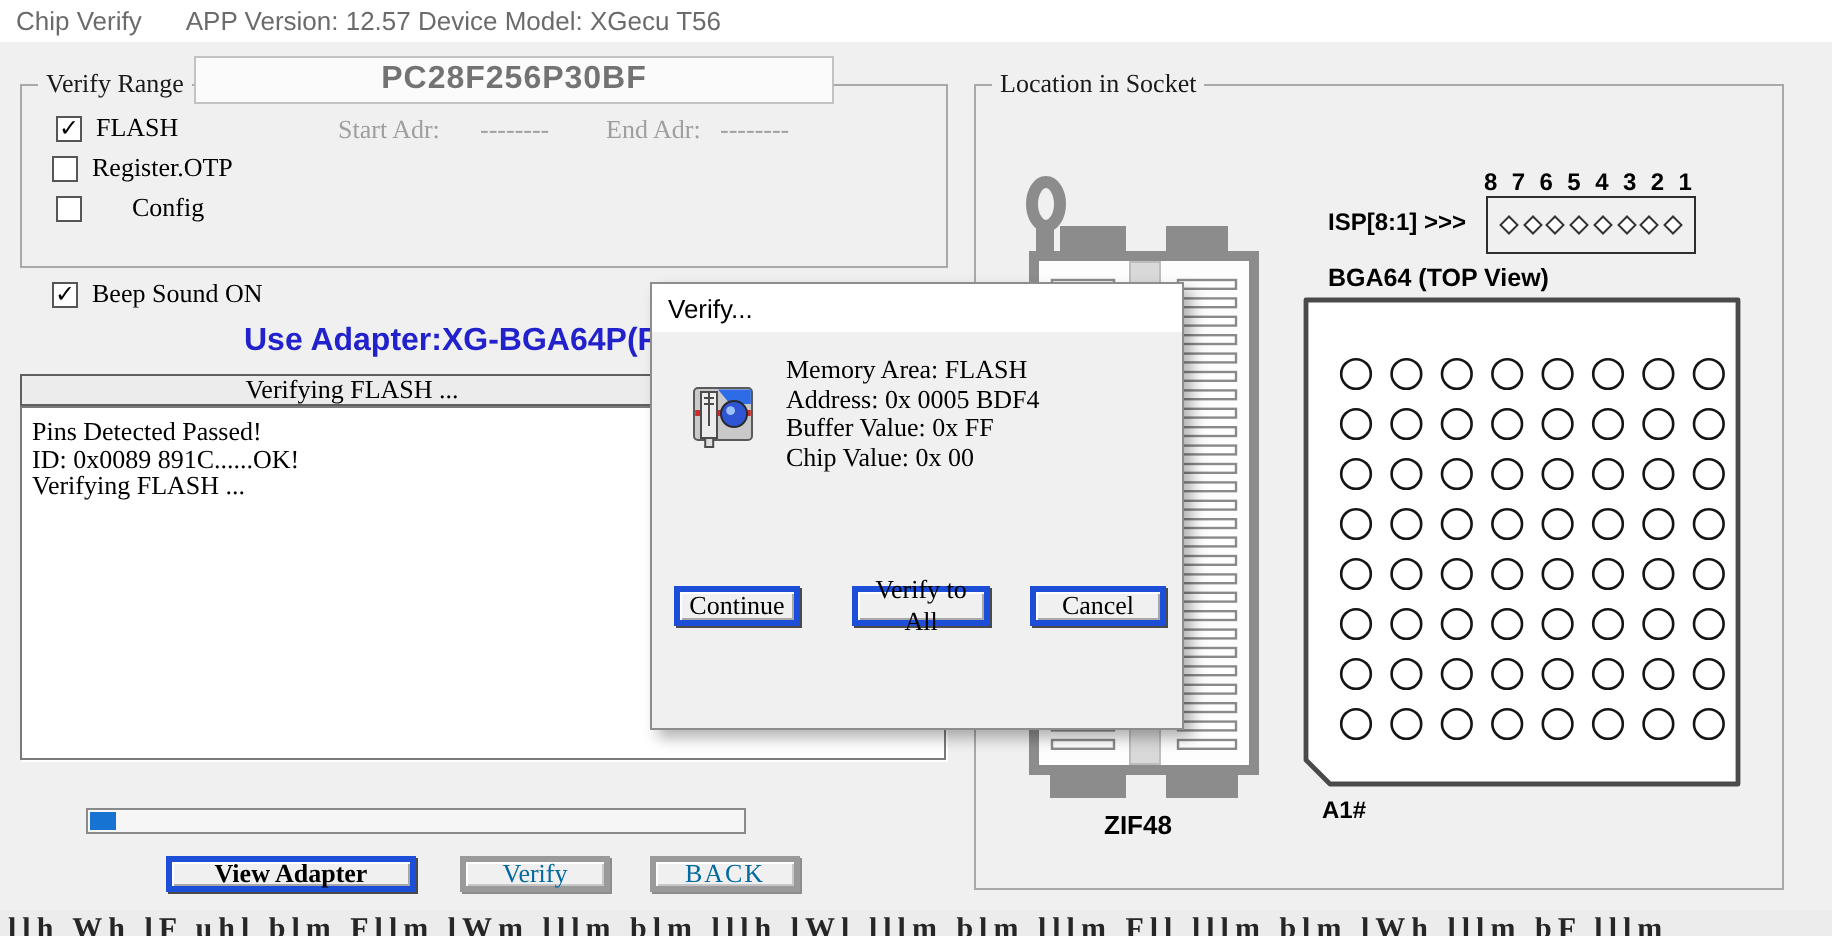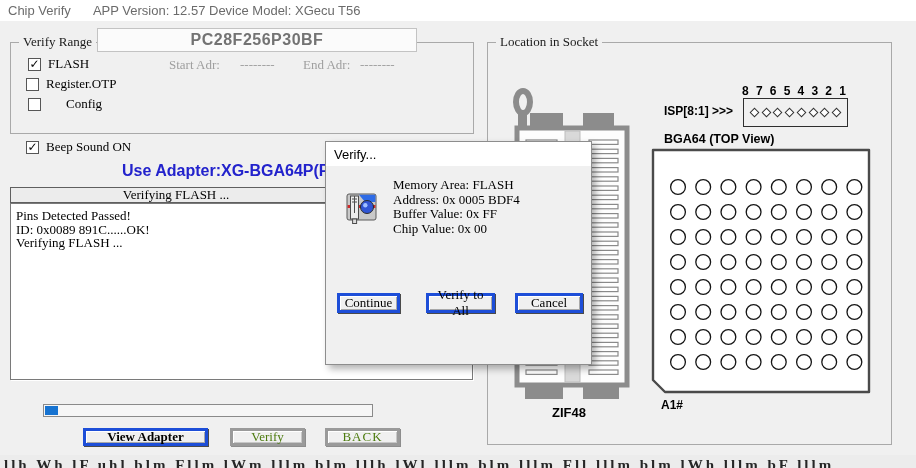--- a/index.html
+++ b/index.html
@@ -46,21 +46,21 @@
   
   .progress{left:43px;top:404px;width:330px;height:13px;border:1px solid #8a8a8a;background:#f6f6f6;
             box-sizing:border-box;}
   .progress .fill{height:9px;margin:1px 0 0 1px;background:#1673d1;width:4%;}
 
   
   .btn{background:#f0f0f0;border:3px solid #1d4ed8;box-shadow:1px 1px 0 #4a4a4a, inset 1px 1px 0 #ffffff, inset -1px -1px 0 #a8a8a8;
        font-family:"Liberation Serif",serif;font-size:13px;display:flex;align-items:center;justify-content:center;
        box-sizing:border-box;padding:0;cursor:default;}
   .btn.strong{font-weight:600;}
-  .btn.disabled{color:#4d7c0f;box-shadow:1px 1px 0 #8d8d8d, inset 1px 1px 0 #ffffff, inset -1px -1px 0 #c7c7c7;border-color:#9a9a9a;}
+  .btn.disabled{color:#0369a1;box-shadow:1px 1px 0 #8d8d8d, inset 1px 1px 0 #ffffff, inset -1px -1px 0 #c7c7c7;border-color:#9a9a9a;}
 
   
   .dialog{left:325px;top:141px;width:267px;height:224px;background:#f0f0f0;border:1px solid #8d8d8d;
           box-shadow:4px 4px 7px rgba(0,0,0,0.3);box-sizing:border-box;}
   .dialog .dtitle{position:absolute;left:0;top:0;right:0;height:24px;background:#ffffff;
           font-family:"Liberation Sans",sans-serif;font-size:13px;display:flex;align-items:center;padding-left:8px;}
   .dialog .dlines{position:absolute;left:67px;top:36px;font-size:13px;line-height:14.5px;}
   .dicon{position:absolute;left:18px;top:49px;width:34px;height:34px;}
 
   

